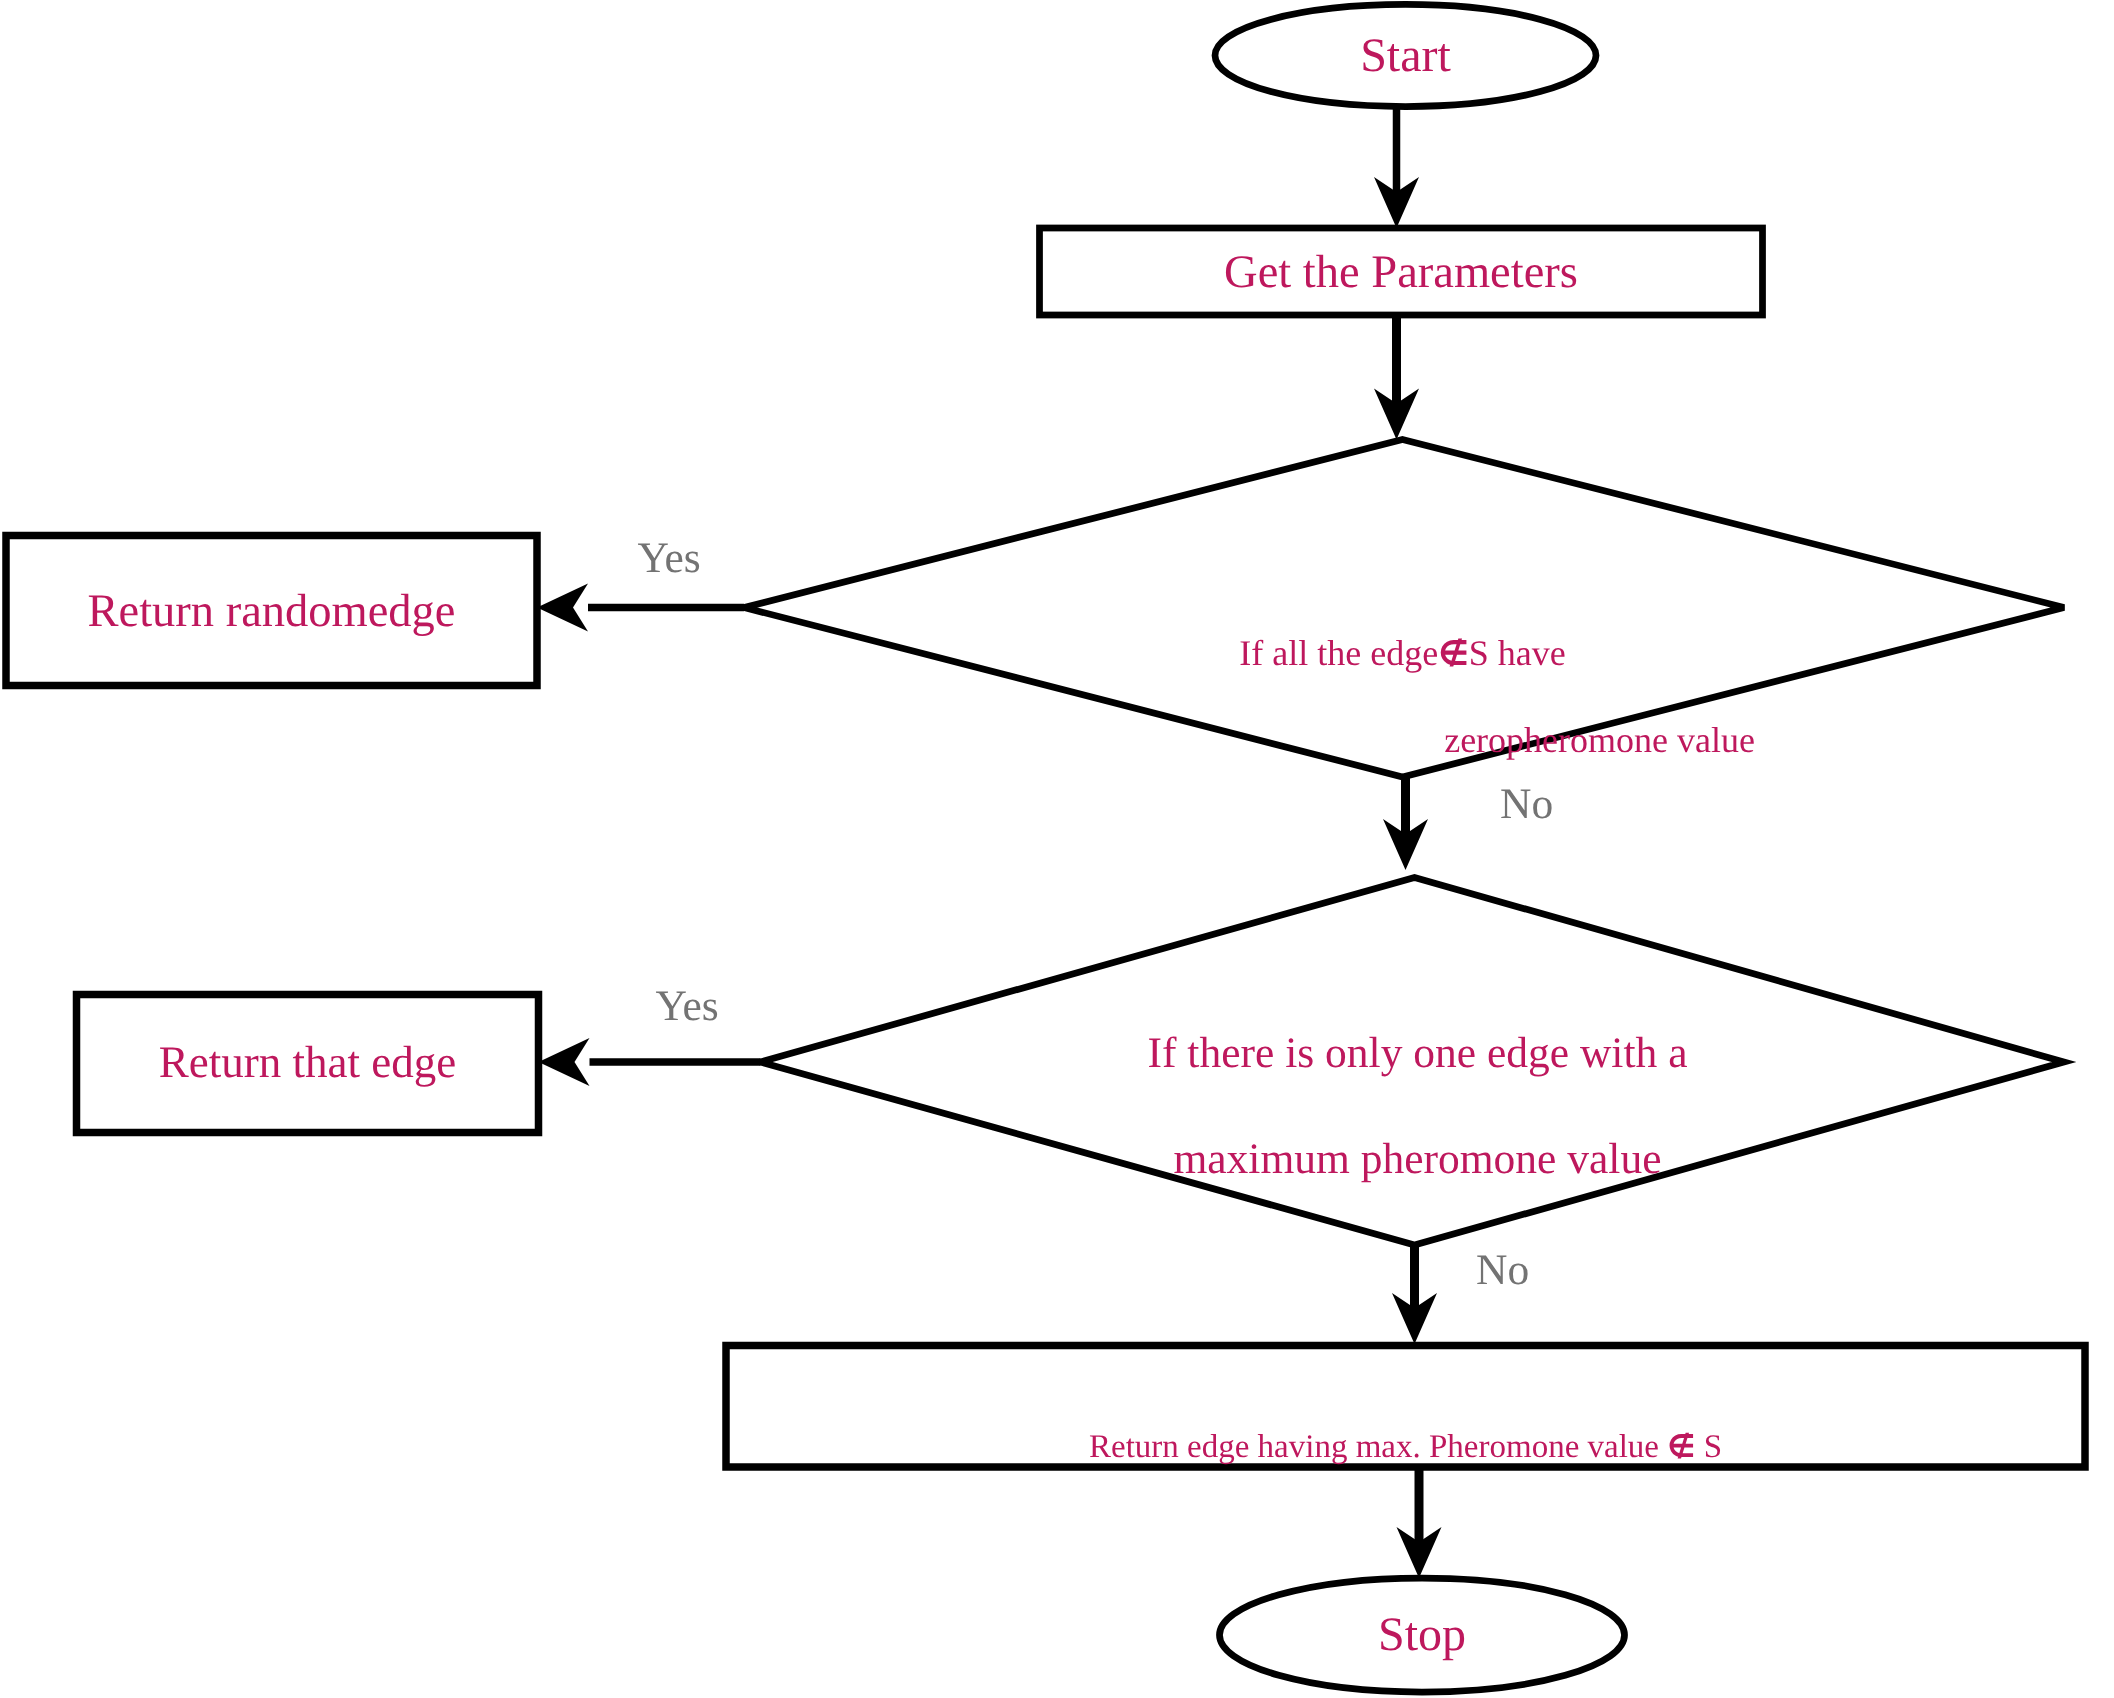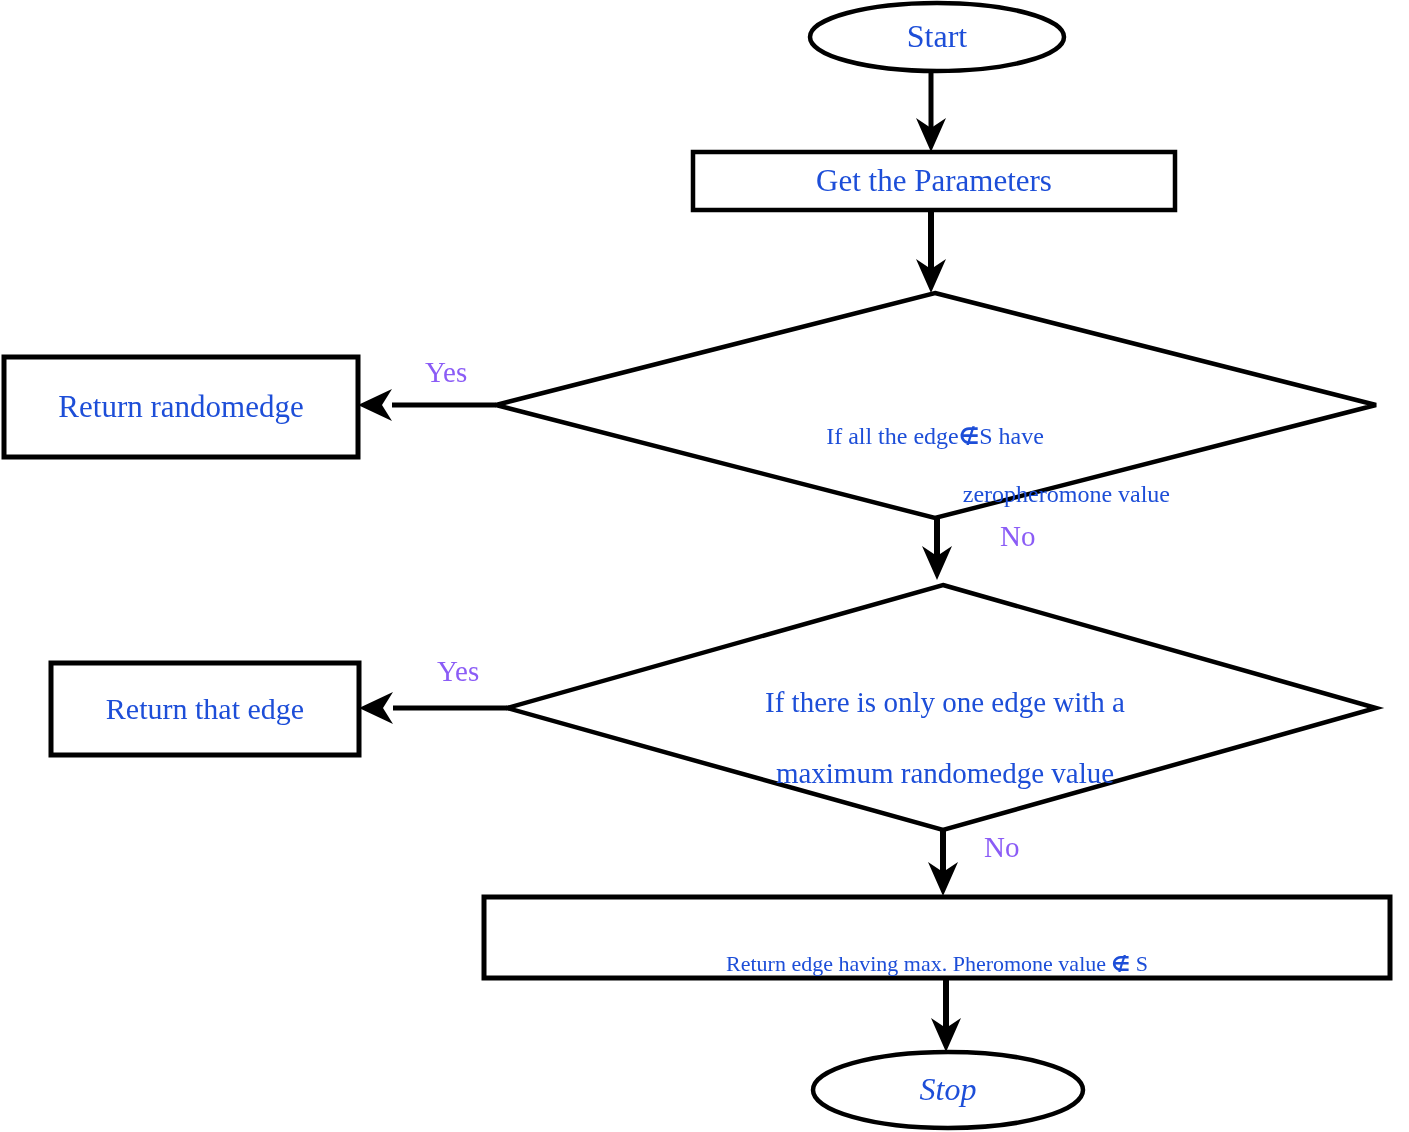--- a/index.html
+++ b/index.html
@@ -22,29 +22,29 @@
     top: 0;
     width: 1409px;
     height: 1132px;
   }
   .node-label {
     position: absolute;
     display: flex;
     align-items: center;
     justify-content: center;
     text-align: center;
-    color: #1d4ed8;
+    color: #be185d;
     font-family: "Liberation Serif", "DejaVu Serif", serif;
     line-height: 1.22;
     white-space: pre-line;
     pointer-events: none;
   }
   .edge-label {
     position: absolute;
-    color: #8b5cf6;
+    color: #737373;
     font-family: "Liberation Serif", "DejaVu Serif", serif;
     font-size: 29px;
     line-height: 1;
     pointer-events: none;
   }
   .sym {
     font-family: "DejaVu Sans", sans-serif;
     font-weight: bold;
     font-size: 0.95em;
   }
@@ -125,30 +125,30 @@
     <div style="text-align:center;">
       <span>If all the edge</span><span class="sym">∉</span><span>S have</span>
     </div>
     <div style="text-align:right;">zeropheromone value</div>
   </div>
 
   <div class="node-label" style="left:4px; top:357px; width:354px; height:100px; font-size:31px;">Return randomedge</div>
 
   <div class="node-label" style="left:690px; top:650px; width:510px; height:86px; font-size:29px; display:block;font-family:Liberation Serif, serif;">
     <div style="text-align:center;">If there is only one edge with a</div>
-    <div style="text-align:center;">maximum randomedge value</div>
+    <div style="text-align:center;">maximum pheromone value</div>
   </div>
 
   <div class="node-label" style="left:51px; top:663px; width:308px; height:92px; font-size:30px;">Return that edge</div>
 
   <div class="node-label" style="left:484px; top:897px; width:906px; height:81px; font-size:22px;align-items:flex-end;">
     <span><span>Return edge having max. Pheromone value </span><span class="sym">∉</span><span> S</span></span>
   </div>
 
-  <div class="node-label" style="left:813px; top:1052px; width:270px; height:76px; font-size:32px;font-style:italic;">Stop</div>
+  <div class="node-label" style="left:813px; top:1052px; width:270px; height:76px; font-size:32px;">Stop</div>
 
   <div class="edge-label" style="left:425px; top:358px;">Yes</div>
 
   <div class="edge-label" style="left:1000px; top:522px;">No</div>
 
   <div class="edge-label" style="left:437px; top:657px;">Yes</div>
 
   <div class="edge-label" style="left:984px; top:833px;">No</div>
 
 </div>

